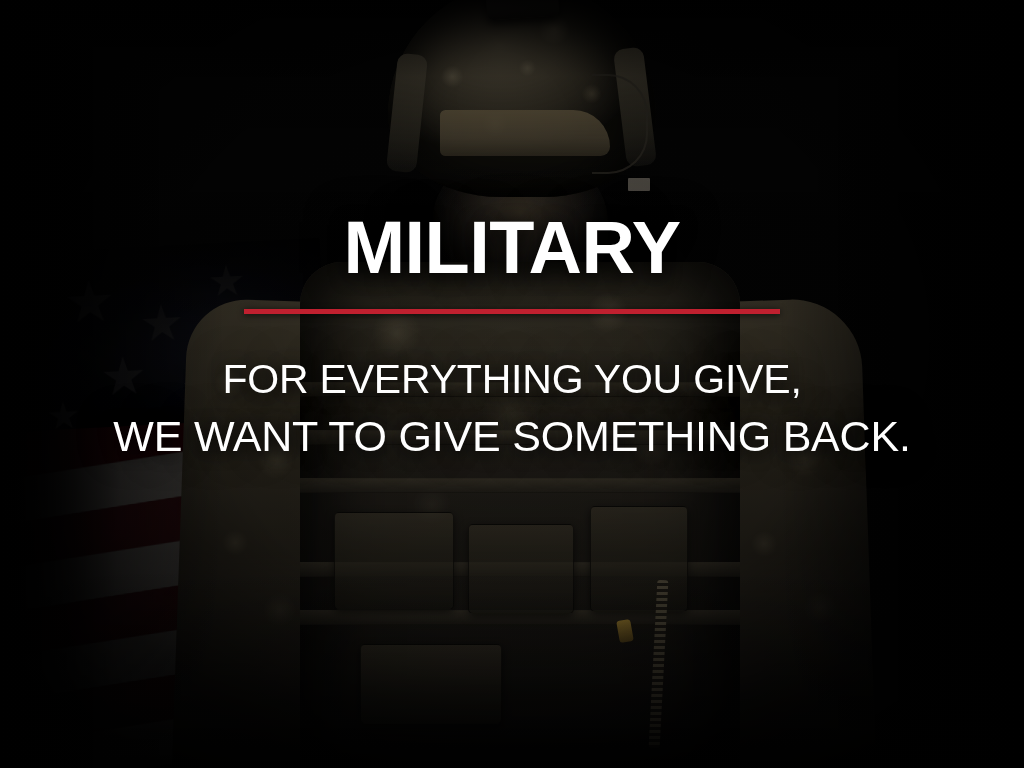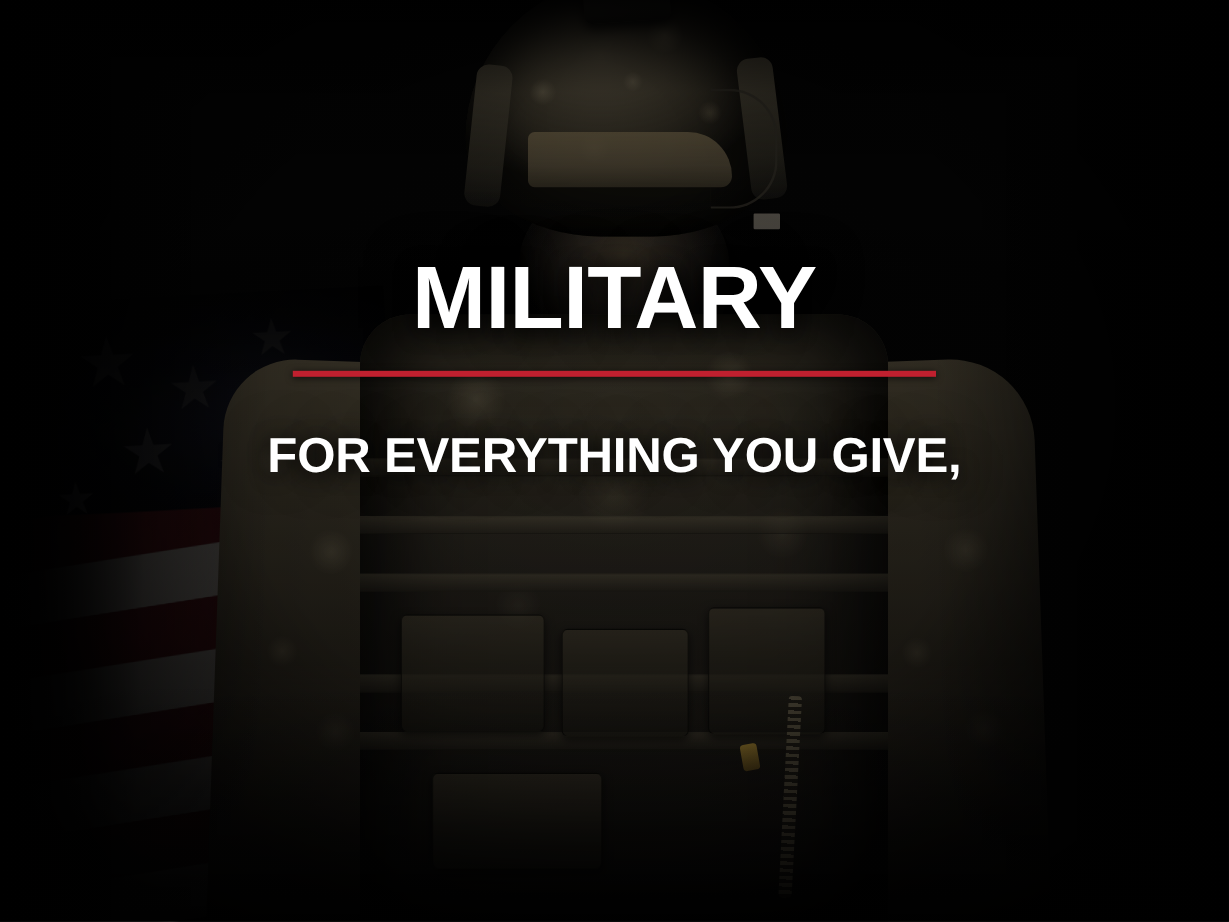--- a/index.html
+++ b/index.html
@@ -310,21 +310,21 @@
     width: 536px;
     height: 5px;
     margin-top: 24px;
     background: #c0202f;
     box-shadow: 0 1px 6px rgba(0,0,0,0.7);
   }
 
   .subhead {
     margin: 0;
     color: #ffffff;
-    font-weight: 700;
+    font-weight: 400;
     font-size: 41px;
     line-height: 1.16;
     letter-spacing: -0.2px;
     text-shadow: 0 3px 16px rgba(0,0,0,0.88), 0 0 36px rgba(0,0,0,0.65);
     -webkit-font-smoothing: antialiased;
   }
   .subhead-line-1 { margin-top: 42px; }
   .subhead-line-2 { margin-top: 9px; font-size: 43px; }
 </style>
 </head>
@@ -399,15 +399,16 @@
     <div class="vignette"></div>
     <div class="edge-fade"></div>
   </div>
 
   <div class="overlay">
     <h1 class="headline headline-line-1">MILITARY</h1>
 
     <div class="divider"></div>
 
     <p class="subhead subhead-line-1">FOR EVERYTHING YOU GIVE,</p>
+    <p class="subhead subhead-line-2">WE WANT TO GIVE SOMETHING BACK.</p>
   </div>
 
 </div>
 
 </body></html>

